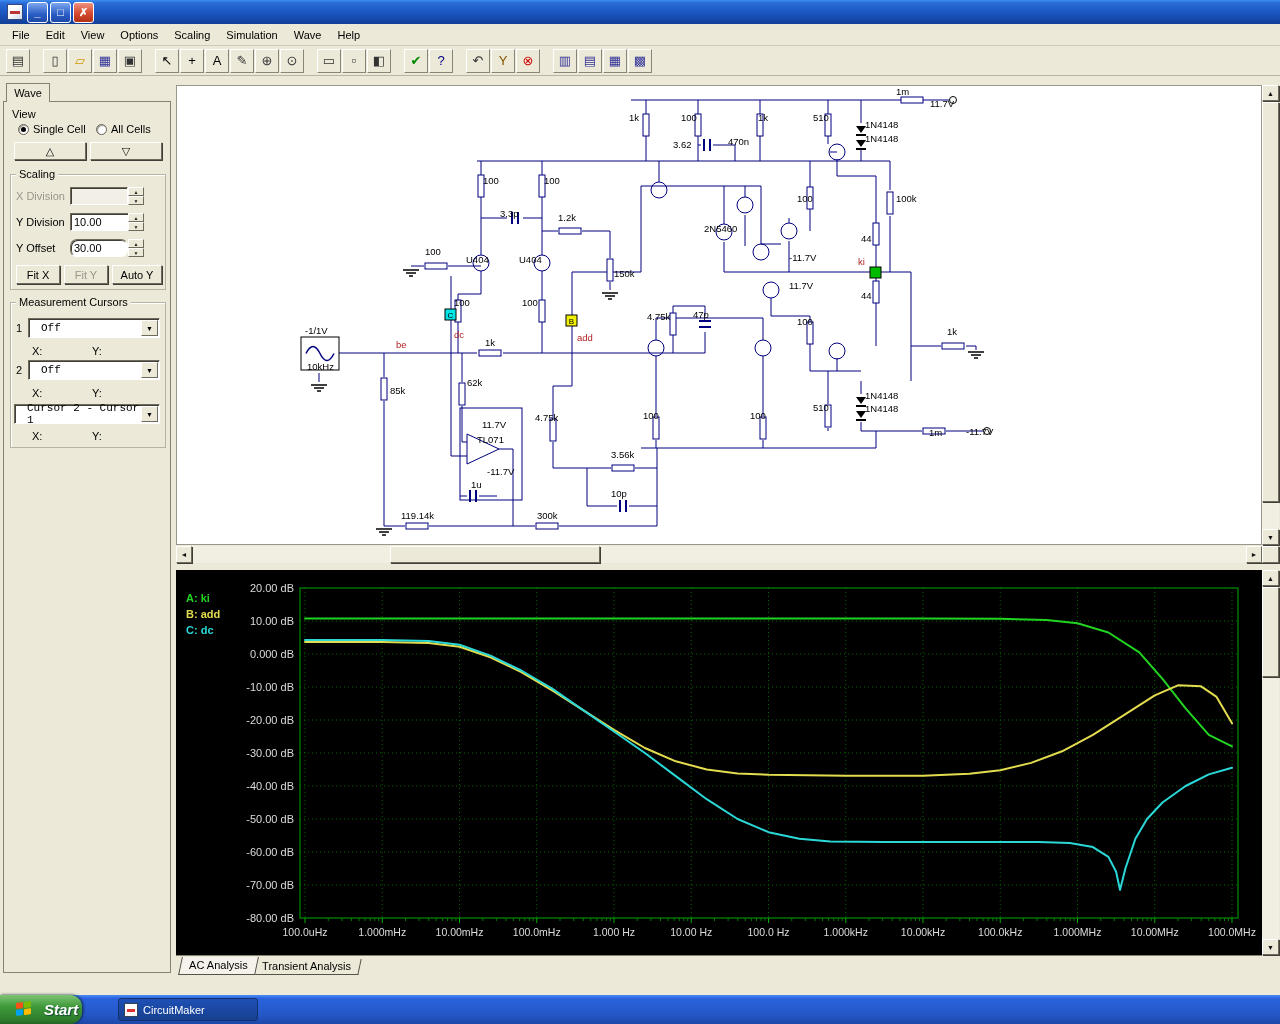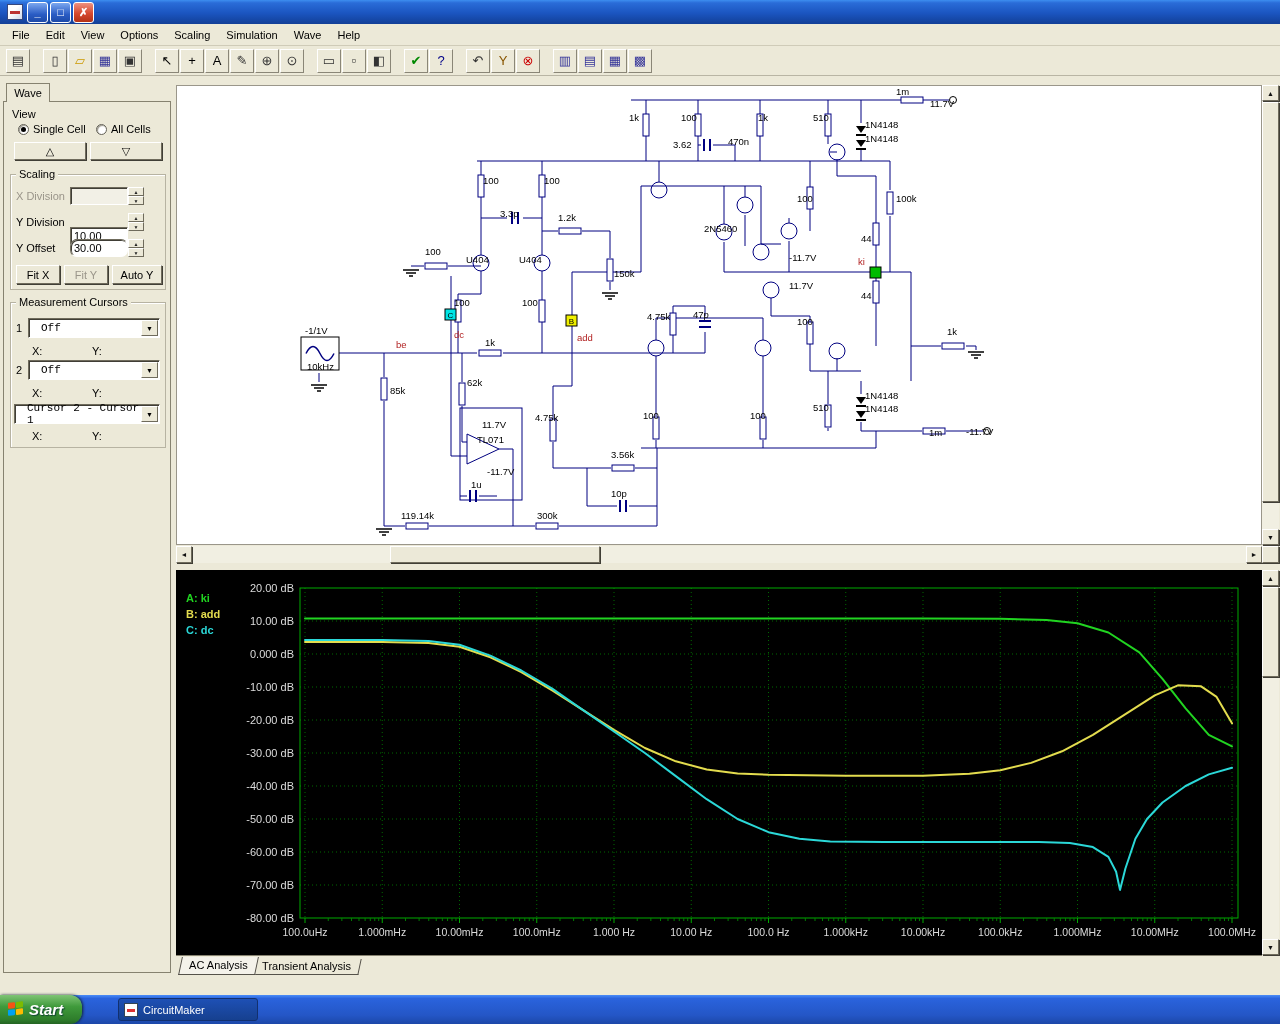--- a/index.html
+++ b/index.html
@@ -73,21 +73,21 @@
   .ptab { border:1px solid #55524a; border-top:none; padding:0 8px; height:16px; line-height:15px; background:#ece9d8;
     transform:skewX(-12deg); margin-right:-4px; }
   .ptab span { display:inline-block; transform:skewX(12deg); }
   .ptab.active { height:18px; line-height:17px; background:#f4f2ea; z-index:2; position:relative; }
 
   
   .taskbar { position:absolute; left:0; top:995px; width:1280px; height:29px;
     background:linear-gradient(180deg,#4b8df8 0%,#2a63dd 12%,#2456c6 70%,#1c47a8 100%); }
   .start-btn { position:absolute; left:0; top:0; width:82px; height:29px; border-radius:0 12px 12px 0;
     background:linear-gradient(180deg,#7fc475 0%,#3f9a3b 40%,#2e7d2b 85%,#246423 100%);
-    display:flex; align-items:center; padding-left:8px; gap:5px; box-shadow:1px 0 3px #123; }
+    display:flex; align-items:center; padding-left:16px; gap:12px; box-shadow:1px 0 3px #123; }
   .start-btn .label { color:#fff; font-size:15px; font-weight:bold; font-style:italic; text-shadow:1px 1px 1px #143; }
   .winflag { width:16px; height:15px; display:grid; grid-template-columns:7px 7px; grid-template-rows:6px 6px; gap:1px; transform:skewY(-6deg); }
   .winflag i { border-radius:1px; }
   .task-btn { position:absolute; left:118px; top:3px; width:140px; height:23px; border-radius:3px;
     background:linear-gradient(180deg,#1e50b5,#16408f); border:1px solid #12306e; display:flex; align-items:center; gap:5px; padding-left:5px; }
   .task-btn .ticon { width:14px; height:14px; background:#fff; border:1px solid #345; position:relative; }
   .task-btn .ticon:after{ content:""; position:absolute; left:2px; top:5px; width:8px; height:3px; background:#d33; }
   .task-btn .label { color:#fff; font-size:11px; }
   .tray { position:absolute; right:0; top:0; width:190px; height:29px;
     background:linear-gradient(180deg,#2aa1f0 0%,#1285e0 50%,#0f6fc4 100%); border-left:1px solid #0c5aa8;
@@ -160,21 +160,21 @@
 
       <div class="groupbox" style="left:6px;top:72px;width:156px;height:116px;"></div>
       <span class="group-legend" style="left:12px;top:66px;">Scaling</span>
       <span class="plabel dim" style="left:12px;top:88px;">X Division</span>
       <input class="field dim" style="left: 66px; top: 85px; width: 58px;" value="">
       <div class="spin" style="left:124px;top:85px;">
         <div>▲</div>
           <div>▼</div>
       </div>
       <span class="plabel" style="left:12px;top:114px;">Y Division</span>
-      <input class="field" style="left: 66px; top: 125px; width: 58px;" value="10.00">
+      <input class="field" style="left: 66px; top: 111px; width: 66px;" value="10.00">
       <div class="spin" style="left:124px;top:111px;">
         <div>▲</div>
           <div>▼</div>
       </div>
       <span class="plabel" style="left:12px;top:140px;">Y Offset</span>
       <input class="field" style="left: 66px; top: 137px; width: 58px; border-radius: 7px;" value="30.00">
       <div class="spin" style="left:124px;top:137px;">
         <div>▲</div>
           <div>▼</div>
       </div>

